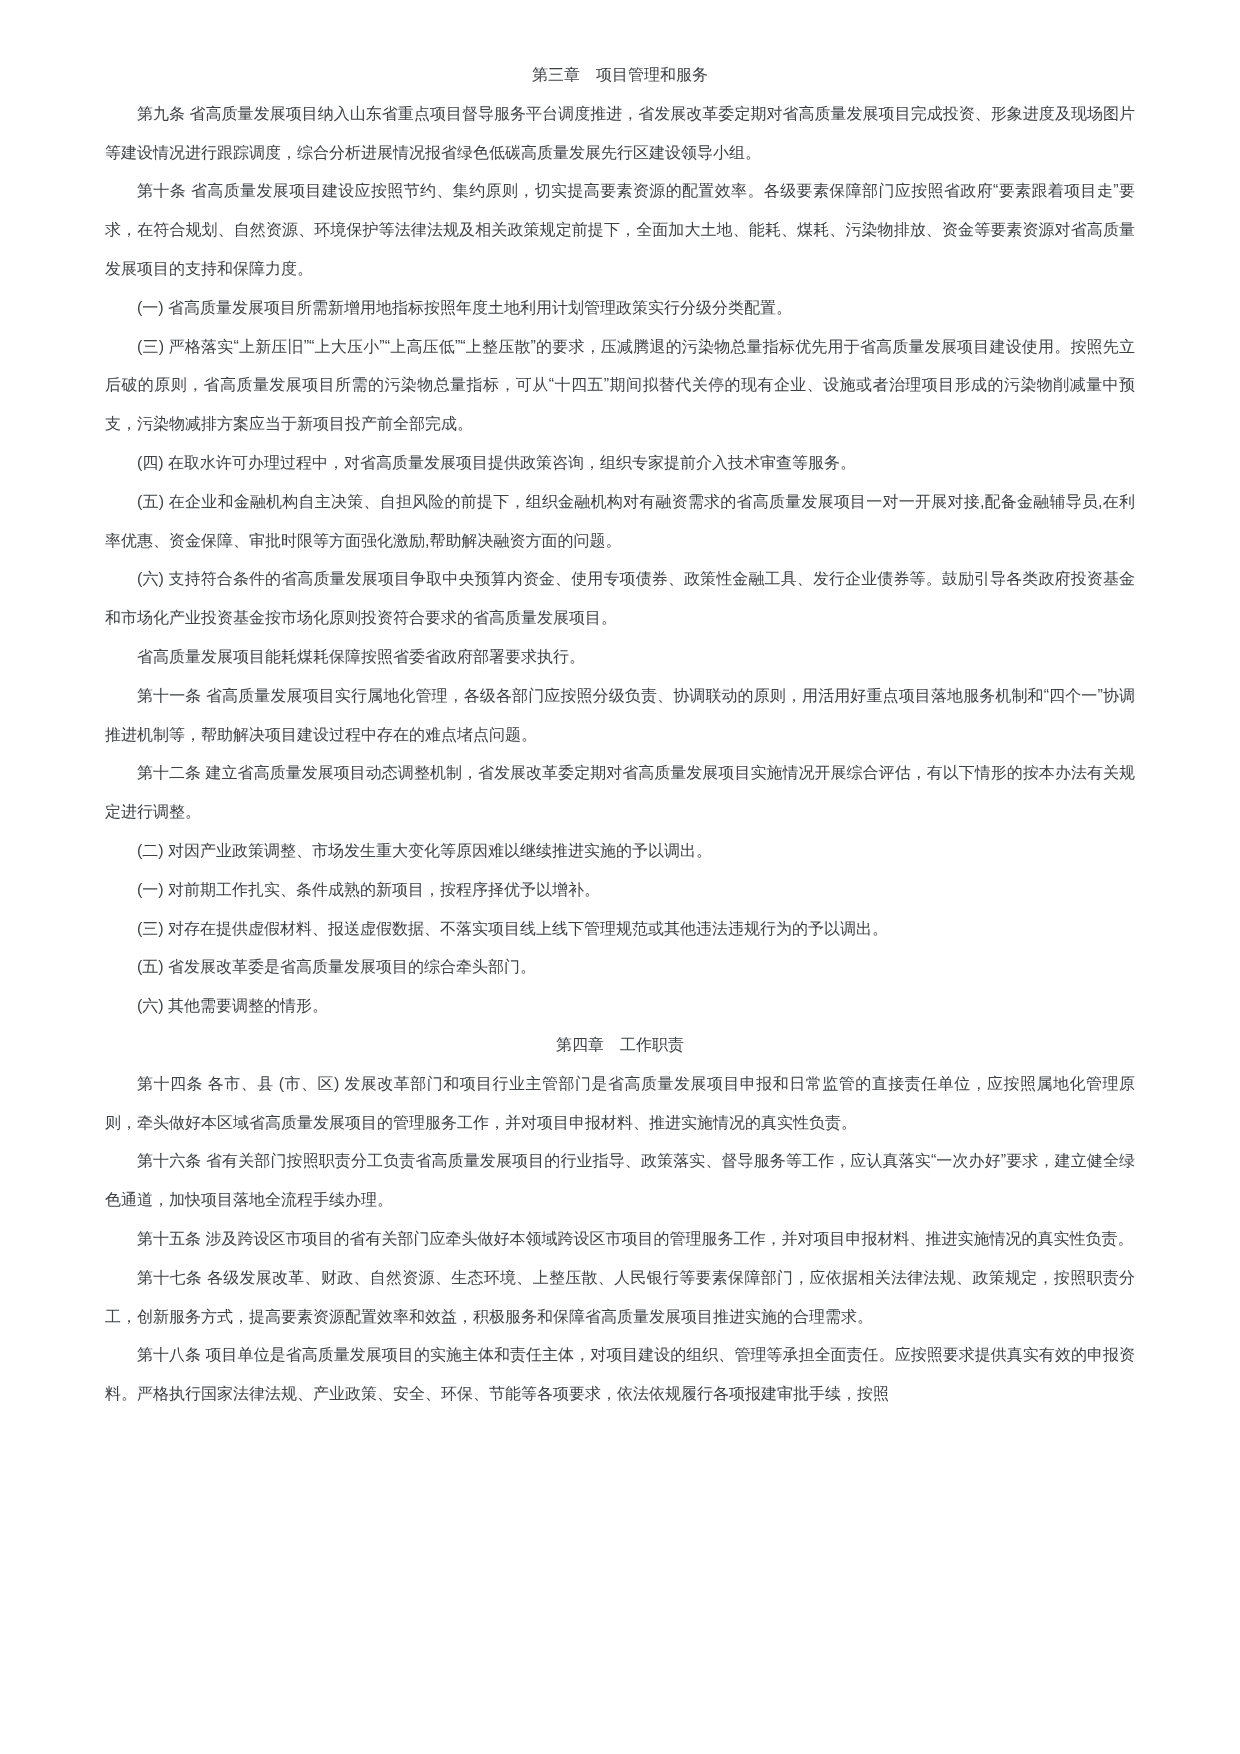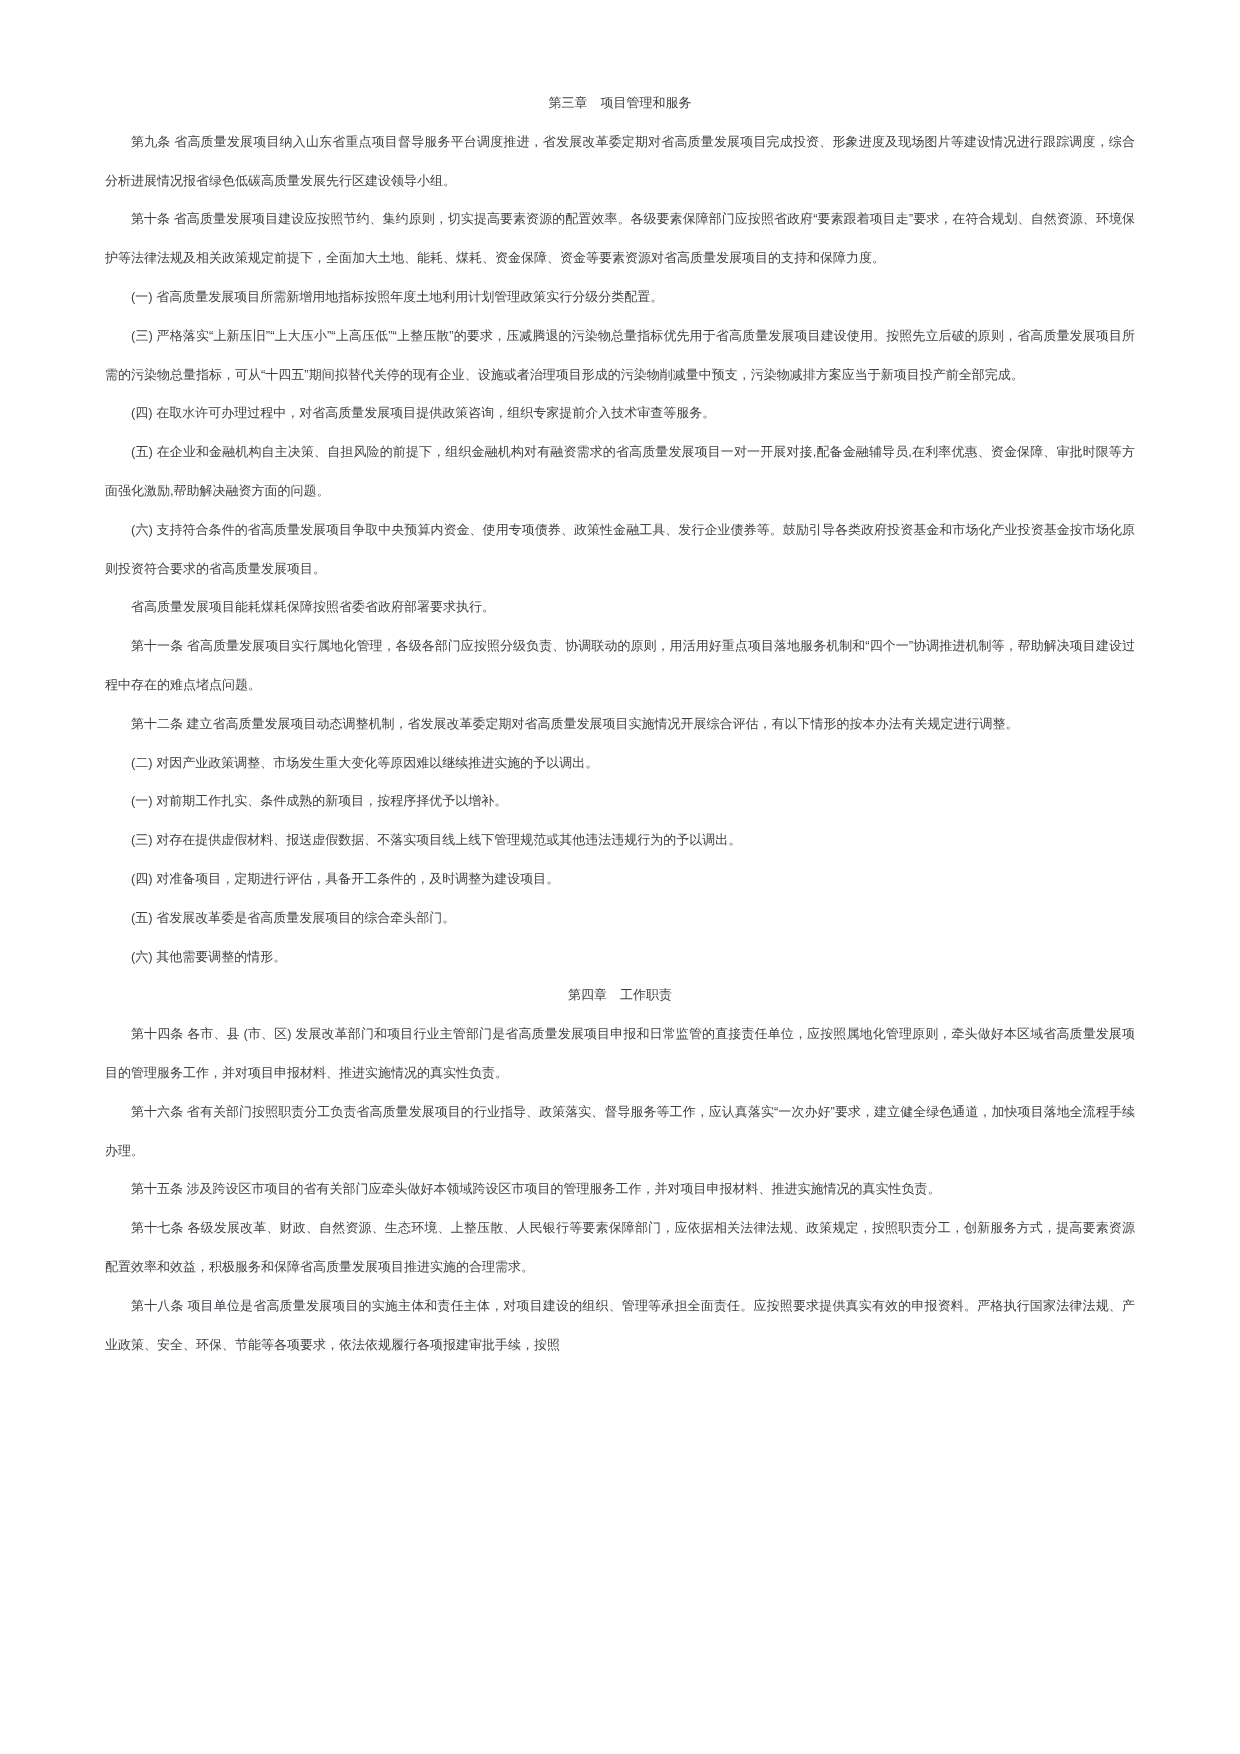--- a/index.html
+++ b/index.html
@@ -6,23 +6,23 @@
     margin: 0;
     padding: 0;
     background: #ffffff;
   }
   .page {
     position: relative;
     width: 1240px;
     height: 1754px;
     box-sizing: border-box;
     background: #ffffff;
-    padding: 84px 105px 0 105px;
+    padding: 56px 105px 0 105px;
     font-family: "Liberation Sans", "DejaVu Sans", sans-serif;
-    font-size: 13px;
+    font-size: 16px;
     line-height: 38.8px;
     color: #3f4245;
     overflow: hidden;
   }
   .page p {
     margin: 0;
     padding: 0;
     text-indent: 2em;
     text-align: justify;
     text-justify: inter-ideograph;
@@ -32,33 +32,32 @@
     text-align: center;
     text-indent: 0;
   }
 </style>
 </head>
 <body>
 
 <main class="page">
   <p class="chapter">第三章　项目管理和服务</p>
   <p class="body">第九条 省高质量发展项目纳入山东省重点项目督导服务平台调度推进，省发展改革委定期对省高质量发展项目完成投资、形象进度及现场图片等建设情况进行跟踪调度，综合分析进展情况报省绿色低碳高质量发展先行区建设领导小组。</p>
-  <p class="body">第十条 省高质量发展项目建设应按照节约、集约原则，切实提高要素资源的配置效率。各级要素保障部门应按照省政府“要素跟着项目走”要求，在符合规划、自然资源、环境保护等法律法规及相关政策规定前提下，全面加大土地、能耗、煤耗、资金保障、资金等要素资源对省高质量发展项目的支持和保障力度。</p>
+  <p class="body">第十条 省高质量发展项目建设应按照节约、集约原则，切实提高要素资源的配置效率。各级要素保障部门应按照省政府“要素跟着项目走”要求，在符合规划、自然资源、环境保护等法律法规及相关政策规定前提下，全面加大土地、能耗、煤耗、污染物排放、资金等要素资源对省高质量发展项目的支持和保障力度。</p>
   <p class="body">(一) 省高质量发展项目所需新增用地指标按照年度土地利用计划管理政策实行分级分类配置。</p>
   <p class="body">(三) 严格落实“上新压旧”“上大压小”“上高压低”“上整压散”的要求，压减腾退的污染物总量指标优先用于省高质量发展项目建设使用。按照先立后破的原则，省高质量发展项目所需的污染物总量指标，可从“十四五”期间拟替代关停的现有企业、设施或者治理项目形成的污染物削减量中预支，污染物减排方案应当于新项目投产前全部完成。</p>
   <p class="body">(四) 在取水许可办理过程中，对省高质量发展项目提供政策咨询，组织专家提前介入技术审查等服务。</p>
   <p class="body">(五) 在企业和金融机构自主决策、自担风险的前提下，组织金融机构对有融资需求的省高质量发展项目一对一开展对接,配备金融辅导员,在利率优惠、资金保障、审批时限等方面强化激励,帮助解决融资方面的问题。</p>
   <p class="body">(六) 支持符合条件的省高质量发展项目争取中央预算内资金、使用专项债券、政策性金融工具、发行企业债券等。鼓励引导各类政府投资基金和市场化产业投资基金按市场化原则投资符合要求的省高质量发展项目。</p>
   <p class="body">省高质量发展项目能耗煤耗保障按照省委省政府部署要求执行。</p>
   <p class="body">第十一条 省高质量发展项目实行属地化管理，各级各部门应按照分级负责、协调联动的原则，用活用好重点项目落地服务机制和“四个一”协调推进机制等，帮助解决项目建设过程中存在的难点堵点问题。</p>
   <p class="body">第十二条 建立省高质量发展项目动态调整机制，省发展改革委定期对省高质量发展项目实施情况开展综合评估，有以下情形的按本办法有关规定进行调整。</p>
   <p class="body">(二) 对因产业政策调整、市场发生重大变化等原因难以继续推进实施的予以调出。</p>
   <p class="body">(一) 对前期工作扎实、条件成熟的新项目，按程序择优予以增补。</p>
   <p class="body">(三) 对存在提供虚假材料、报送虚假数据、不落实项目线上线下管理规范或其他违法违规行为的予以调出。</p>
-  <p class="body">(四) 对准备项目，定期进行评估，具备开工条件的，及时调整为建设项目。</p>
   <p class="body">(五) 省发展改革委是省高质量发展项目的综合牵头部门。</p>
   <p class="body">(六) 其他需要调整的情形。</p>
   <p class="chapter">第四章　工作职责</p>
   <p class="body">第十四条 各市、县 (市、区) 发展改革部门和项目行业主管部门是省高质量发展项目申报和日常监管的直接责任单位，应按照属地化管理原则，牵头做好本区域省高质量发展项目的管理服务工作，并对项目申报材料、推进实施情况的真实性负责。</p>
   <p class="body">第十六条 省有关部门按照职责分工负责省高质量发展项目的行业指导、政策落实、督导服务等工作，应认真落实“一次办好”要求，建立健全绿色通道，加快项目落地全流程手续办理。</p>
   <p class="body">第十五条 涉及跨设区市项目的省有关部门应牵头做好本领域跨设区市项目的管理服务工作，并对项目申报材料、推进实施情况的真实性负责。</p>
   <p class="body">第十七条 各级发展改革、财政、自然资源、生态环境、上整压散、人民银行等要素保障部门，应依据相关法律法规、政策规定，按照职责分工，创新服务方式，提高要素资源配置效率和效益，积极服务和保障省高质量发展项目推进实施的合理需求。</p>
   <p class="body">第十八条 项目单位是省高质量发展项目的实施主体和责任主体，对项目建设的组织、管理等承担全面责任。应按照要求提供真实有效的申报资料。严格执行国家法律法规、产业政策、安全、环保、节能等各项要求，依法依规履行各项报建审批手续，按照</p>
 </main>
 

